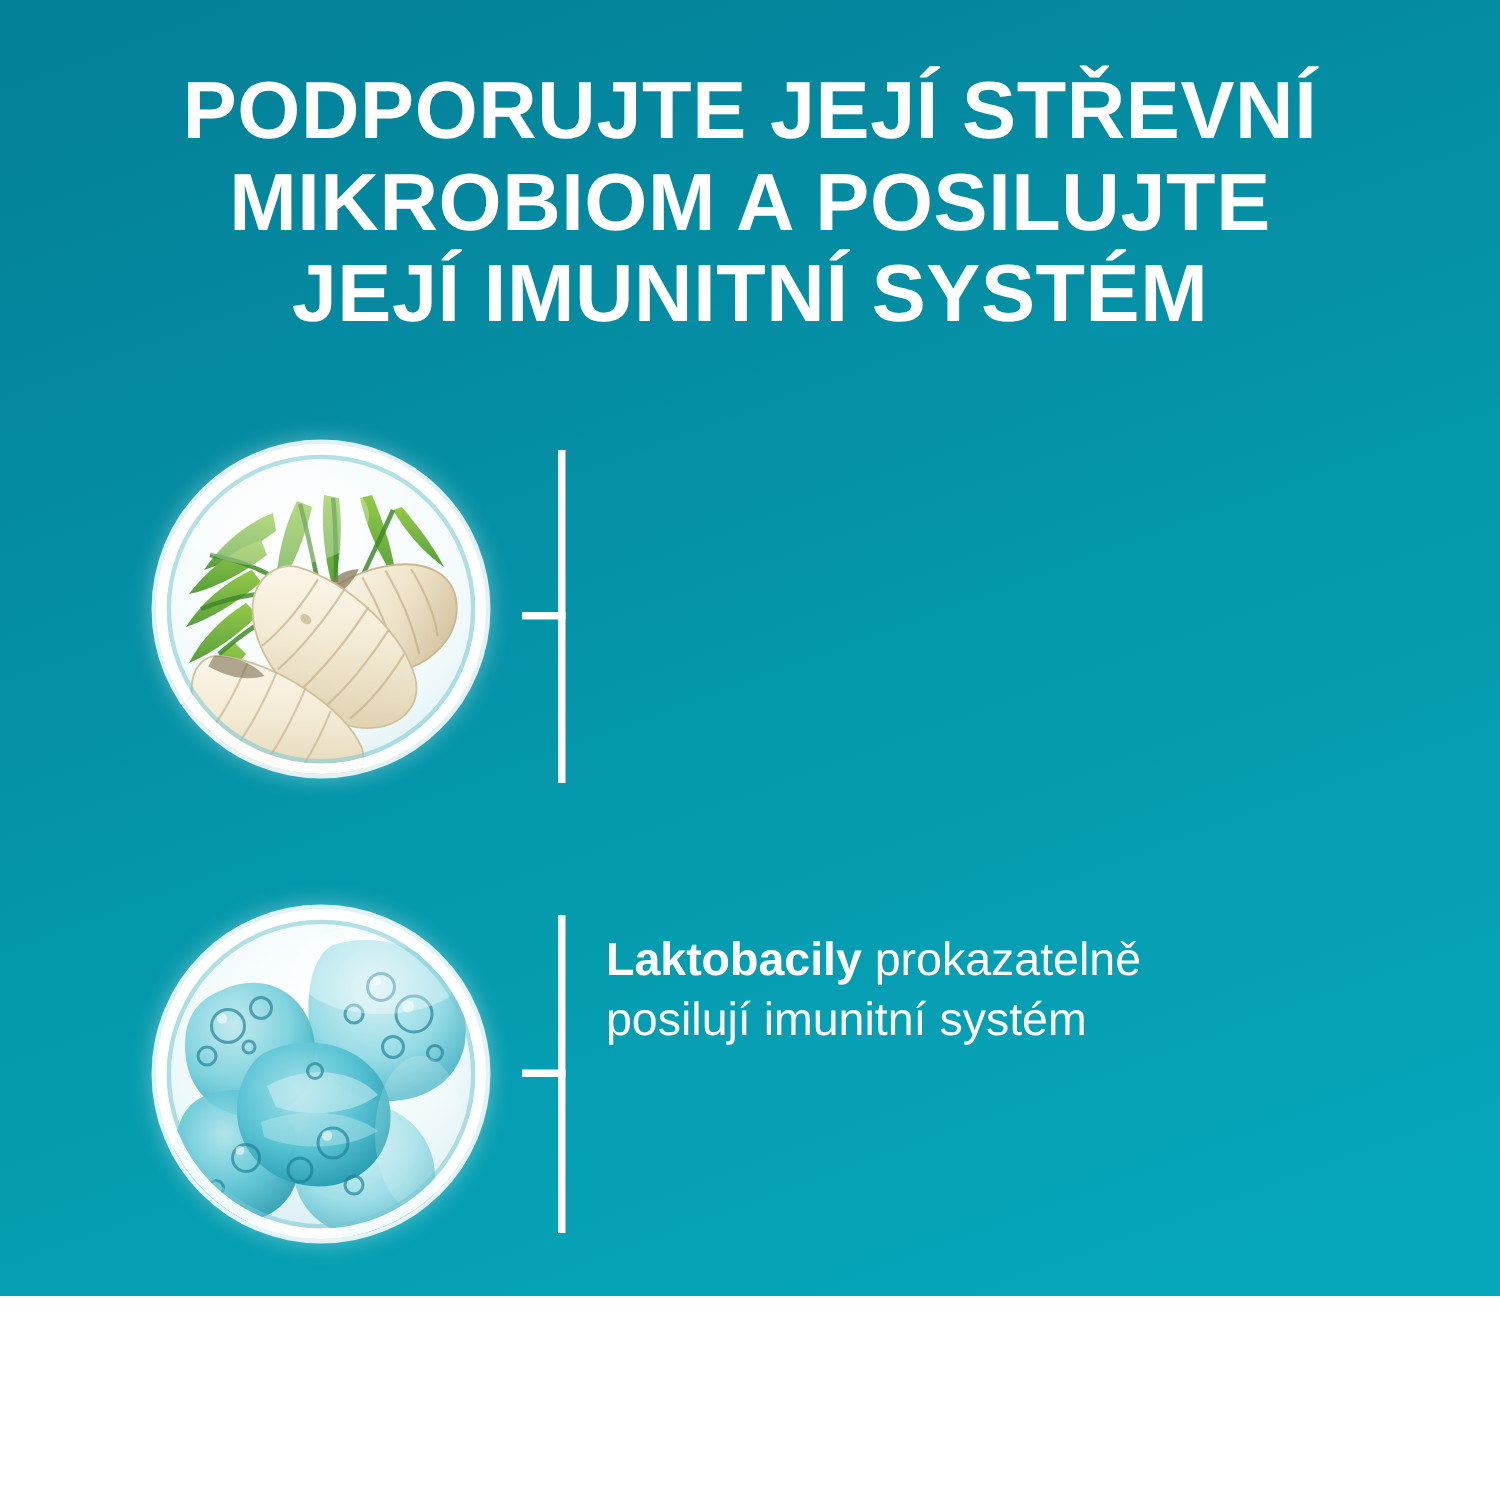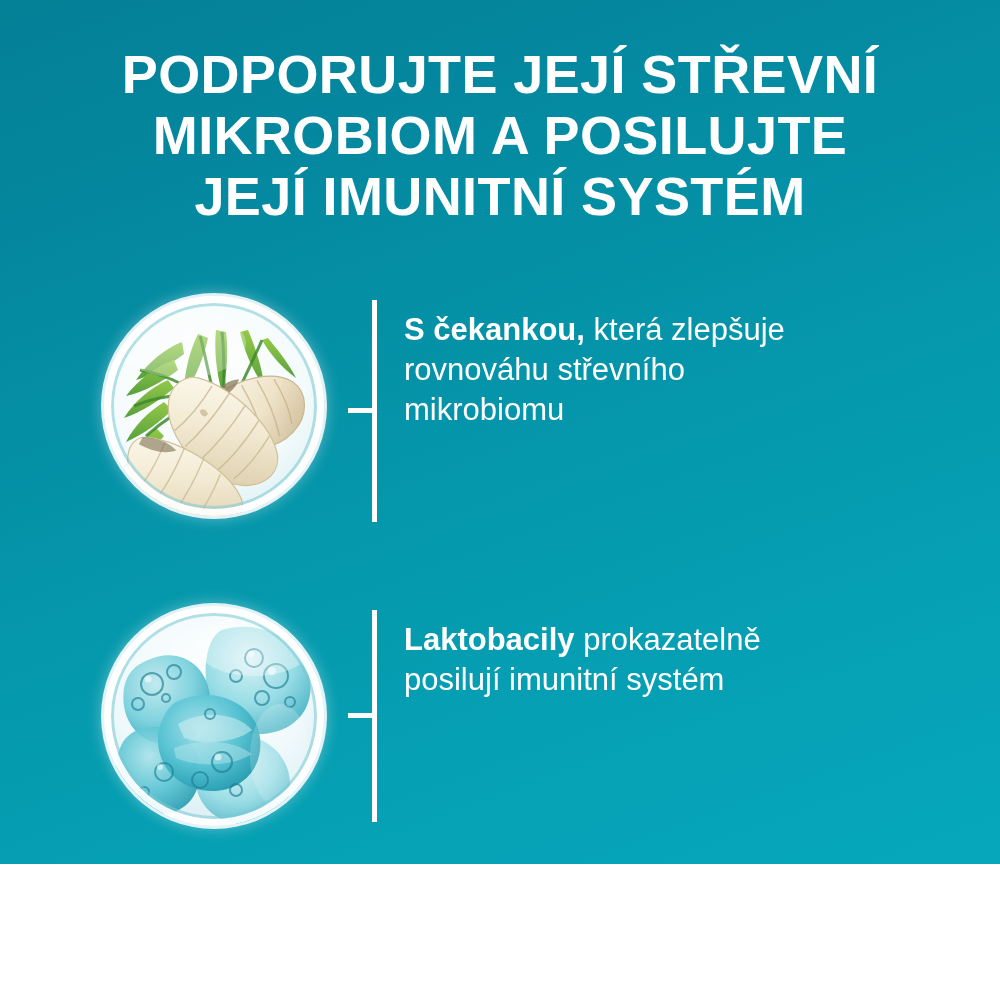--- a/index.html
+++ b/index.html
@@ -239,23 +239,20 @@
       </svg>
       <div class="rim2"></div>
       <div class="rim"></div>
     </div>
 
     <div class="connector">
       <div class="vline"></div>
       <div class="tick"></div>
     </div>
 
-    <div class="ftext">
-      <span class="lead">S čekankou,</span><span class="rest"> která zlepšuje rovnováhu střevního mikrobiomu</span>
-    </div>
   </div>
 
   <div class="feature feature-2">
 
     <div class="thumb">
       <svg viewBox="0 0 220 220" preserveAspectRatio="xMidYMid slice">
         <defs>
           <radialGradient id="dish2" cx="48%" cy="32%" r="78%">
             <stop offset="0%" stop-color="#ffffff"></stop>
             <stop offset="58%" stop-color="#eef9fb"></stop>

